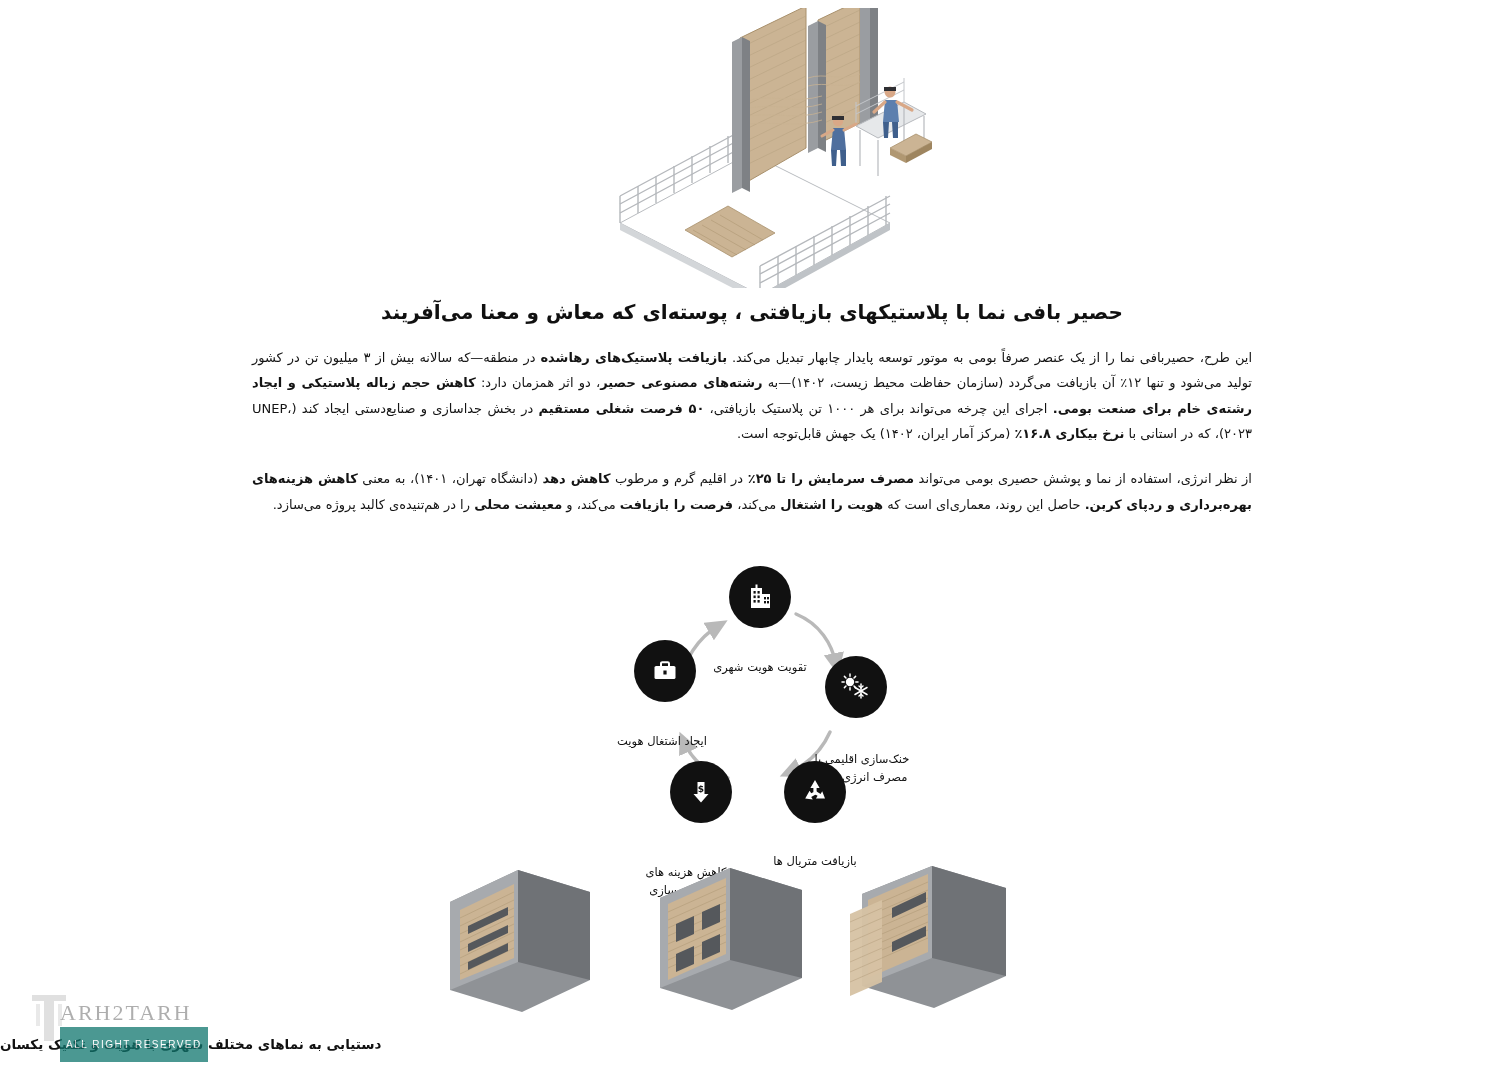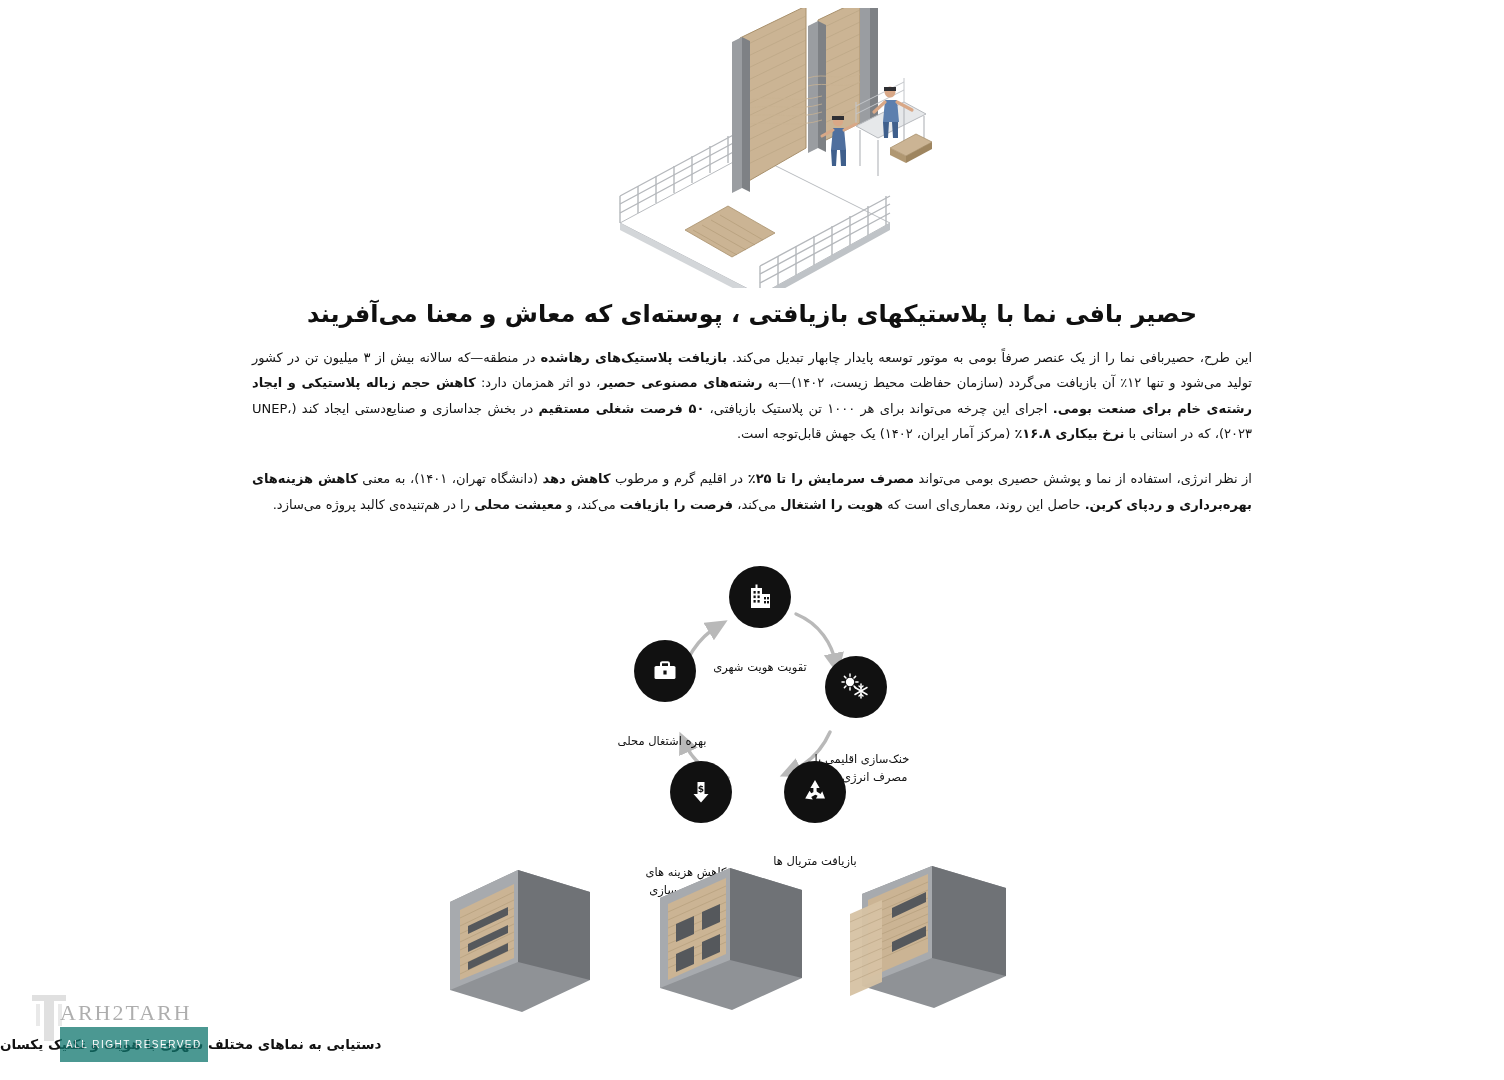--- a/index.html
+++ b/index.html
@@ -25,21 +25,21 @@
     height: 280px;
   }
 
   
   .title {
     position: absolute;
     left: 0;
     top: 300px;
     width: 1504px;
     text-align: center;
-    font-size: 24px;
+    font-size: 20px;
     font-weight: bold;
     color: #101010;
     letter-spacing: 0;
   }
 
   
   .body-block {
     position: absolute;
     left: 252px;
     top: 345px;
@@ -351,21 +351,21 @@
   <div class="node-label" style="left:46px; top:285px; white-space:pre-line;">کاهش هزینه های
 ساختمان سازی</div>
 
   <div class="node" style="left:74px; top:88px;">
     <svg width="32" height="32" viewBox="0 0 32 32">
       <rect x="5.5" y="11" width="21" height="13" rx="1.6" fill="#ffffff"></rect>
       <path d="M12 11 L12 8.5 A1.3 1.3 0 0 1 13.3 7.2 L18.7 7.2 A1.3 1.3 0 0 1 20 8.5 L20 11" fill="none" stroke="#ffffff" stroke-width="2"></path>
       <rect x="14.4" y="15.5" width="3.2" height="4" fill="#111111"></rect>
     </svg>
   </div>
-  <div class="node-label" style="left:22px; top:154px;">بهره اشتغال محلی</div>
+  <div class="node-label" style="left:22px; top:154px;">ایجاد اشتغال هویت</div>
 </div>
 
 <div class="facades">
   <svg width="660" height="160" viewBox="0 0 660 160" xmlns="http://www.w3.org/2000/svg">
 
     <g>
       <polygon points="20,40 88,8 160,30 160,118 92,150 20,128" fill="#8f9296"></polygon>
       <polygon points="20,40 88,8 88,100 20,128" fill="#a7aaae"></polygon>
       <polygon points="88,8 160,30 160,118 88,100" fill="#6f7276"></polygon>
 

